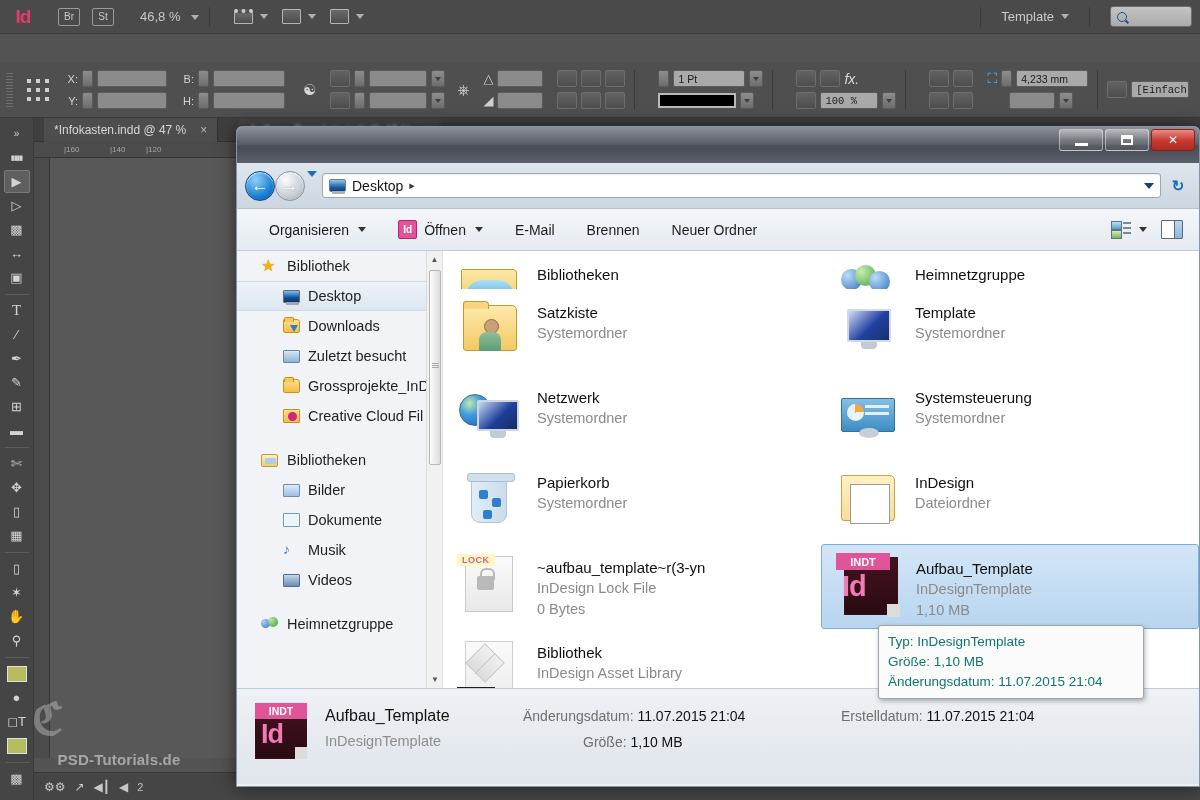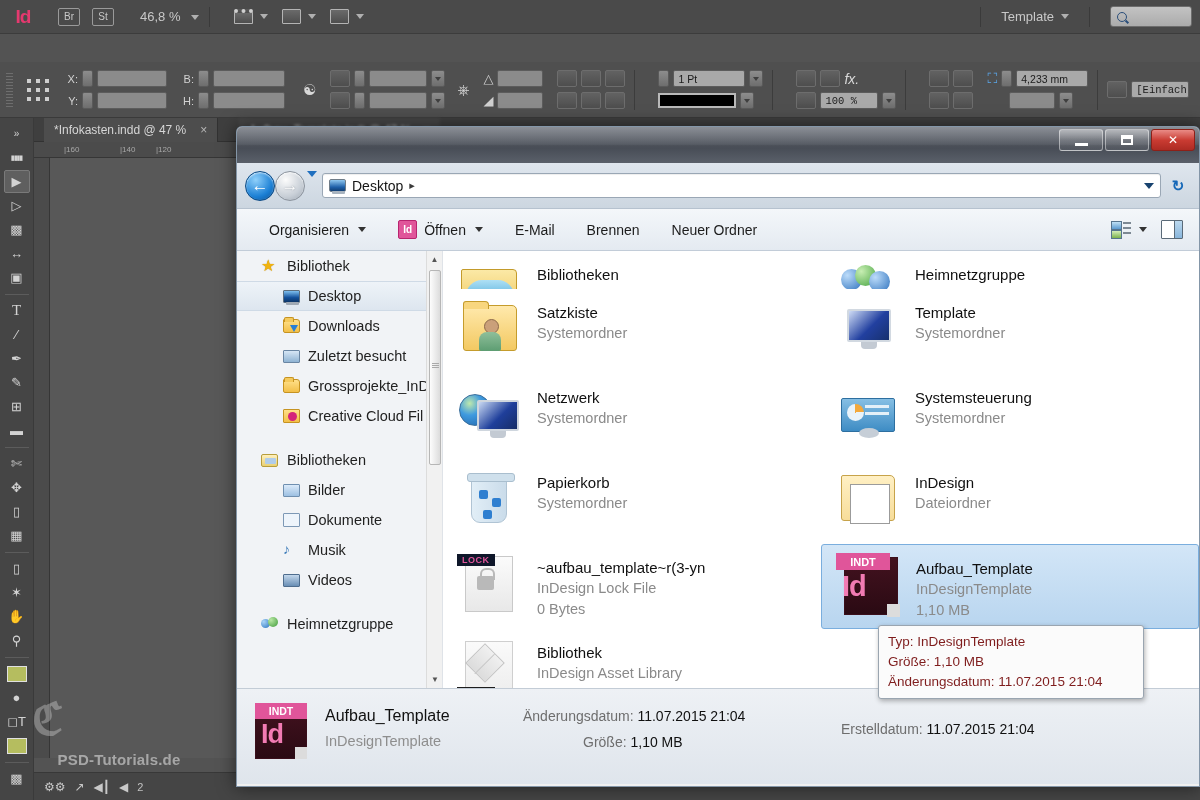--- a/index.html
+++ b/index.html
@@ -361,21 +361,21 @@
      background:repeating-linear-gradient(#e4f0f8 0 3px, transparent 3px 7px);}
   .bi-cp-base{position:absolute;left:24px;top:46px;width:20px;height:10px;border-radius:50%;background:#c6ced7;}
   .bi-folder-snip{position:absolute;left:6px;top:8px;width:54px;height:46px;
      background:linear-gradient(#fff0c4,#f7dd9a);border:1px solid #c7a34a;border-radius:2px 5px 3px 3px;}
   .bi-folder-snip:after{content:"";position:absolute;left:8px;top:8px;width:38px;height:38px;
      background:#fff;border:1px solid #9b9b9b;}
   .bi-folder-snip:before{content:"";position:absolute;left:19px;top:10px;width:2px;height:34px;background:#3a3a3a;}
 
   .bi-lockfile{position:absolute;left:8px;top:4px;width:48px;height:56px;
      background:linear-gradient(#fbfbfb,#e8e8e8);border:1px solid #c9c9c9;}
-  .bi-lockbadge{position:absolute;left:0px;top:2px;padding:1px 5px;background:#0f172a;
+  .bi-lockbadge{position:absolute;left:0px;top:2px;padding:1px 5px;background:#fef9c3;
      color:#e0559a;font-size:9px;font-weight:bold;letter-spacing:.5px;}
   .bi-padlock{position:absolute;left:20px;top:24px;width:17px;height:14px;background:#b9b9b9;border-radius:2px;}
   .bi-padlock:before{content:"";position:absolute;left:3px;top:-8px;width:11px;height:10px;
      border:2.5px solid #b9b9b9;border-bottom:none;border-radius:6px 6px 0 0;}
 
   .bi-libfile{position:absolute;left:8px;top:4px;width:48px;height:56px;
      background:linear-gradient(#fafafa,#ededed);border:1px solid #cfcfcf;}
   .bi-diamond{position:absolute;left:14px;top:12px;width:28px;height:28px;
      background:linear-gradient(#f0f0f0,#dcdcdc);transform:rotate(45deg);border:1px solid #c3c3c3;}
   .bi-diamond:after{content:"";position:absolute;left:13px;top:0;width:1px;height:28px;background:#c8c8c8;
@@ -388,21 +388,21 @@
   .bi-indt-top{position:absolute;left:0;top:0;width:54px;height:17px;background:#e0559a;
      color:#fff;font-size:11px;font-weight:bold;display:flex;align-items:center;justify-content:center;}
   .bi-indt-id{position:absolute;left:6px;top:18px;color:#f27bb3;font-size:29px;font-weight:bold;
      line-height:30px; letter-spacing:-1px;}
   .bi-indt-corner{position:absolute;right:0;bottom:0;width:13px;height:13px;background:#dcdcdc;}
 
   
   .tooltip {
     position:absolute; left:641px; top:498px; width:266px;
     background:#fbfbfb; border:1px solid #9aa5b0; border-radius:3px;
-    padding:6px 9px; font-size:13.5px; color:#7f1d1d; line-height:20px;
+    padding:6px 9px; font-size:13.5px; color:#0f766e; line-height:20px;
     box-shadow: 1px 2px 5px rgba(0,0,0,.3); z-index:20;
   }
   .cursor {
     position:absolute; left:634px; top:472px; width:0;height:0; z-index:21;
   }
 
   
   .exp-details {
     height:96px; background:linear-gradient(180deg,#eef1f5,#dfe5ec);
     border-top:1px solid #c3ccd6; display:flex; align-items:flex-start;
@@ -416,21 +416,21 @@
   .dt-indt-id{position:absolute;left:6px;top:17px;color:#f27bb3;font-size:27px;font-weight:bold;line-height:28px;letter-spacing:-1px;}
   .dt-indt-corner{position:absolute;right:0;bottom:0;width:12px;height:12px;background:#dcdcdc;}
   .dt-col1{width:180px;}
   .dt-name{font-size:16px;color:#101010;line-height:26px;}
   .dt-type{font-size:14.5px;color:#8e8e8e;line-height:24px;}
   .dt-col2{width:300px;}
   .dt-row{line-height:26px;font-size:14px;color:#4c4c4c;}
   .dt-row b{color:#101010;font-weight:normal;}
   .dt-lbl{color:#6e6e6e;}
   .dt-col2 .r2{text-align:left;padding-left:60px;}
-  .dt-col3{padding-top:13px;}
+  .dt-col3{padding-top:0;}
 </style>
 </head>
 <body>
 
 <div id="id-app">
 
   <div class="id-topbar">
     <div class="id-logo">Id</div>
     <div class="sq-btn">Br</div>
     <div class="sq-btn">St</div>
@@ -644,22 +644,22 @@
       <span class="tab-x">×</span>
     </div>
     <div class="doc-tab2">
       <span>Aufbau_Template.indt @ 47 %</span>
       <span class="tab-x">×</span>
     </div>
   </div>
 
   <div class="ruler-h">
     <i style="left:30px;">|160</i>
-      <i style="left:86px;">|140</i>
-      <i style="left:122px;">|120</i>
+      <i style="left:76px;">|140</i>
+      <i style="left:112px;">|120</i>
   </div>
   <div class="ruler-v"></div>
 
   <div class="watermark">
     <span class="wm-swirl">ℭ</span>
     <span>PSD-Tutorials.de</span>
   </div>
 
   <div class="id-status">
     <span class="st-ic">⚙⚙</span>

